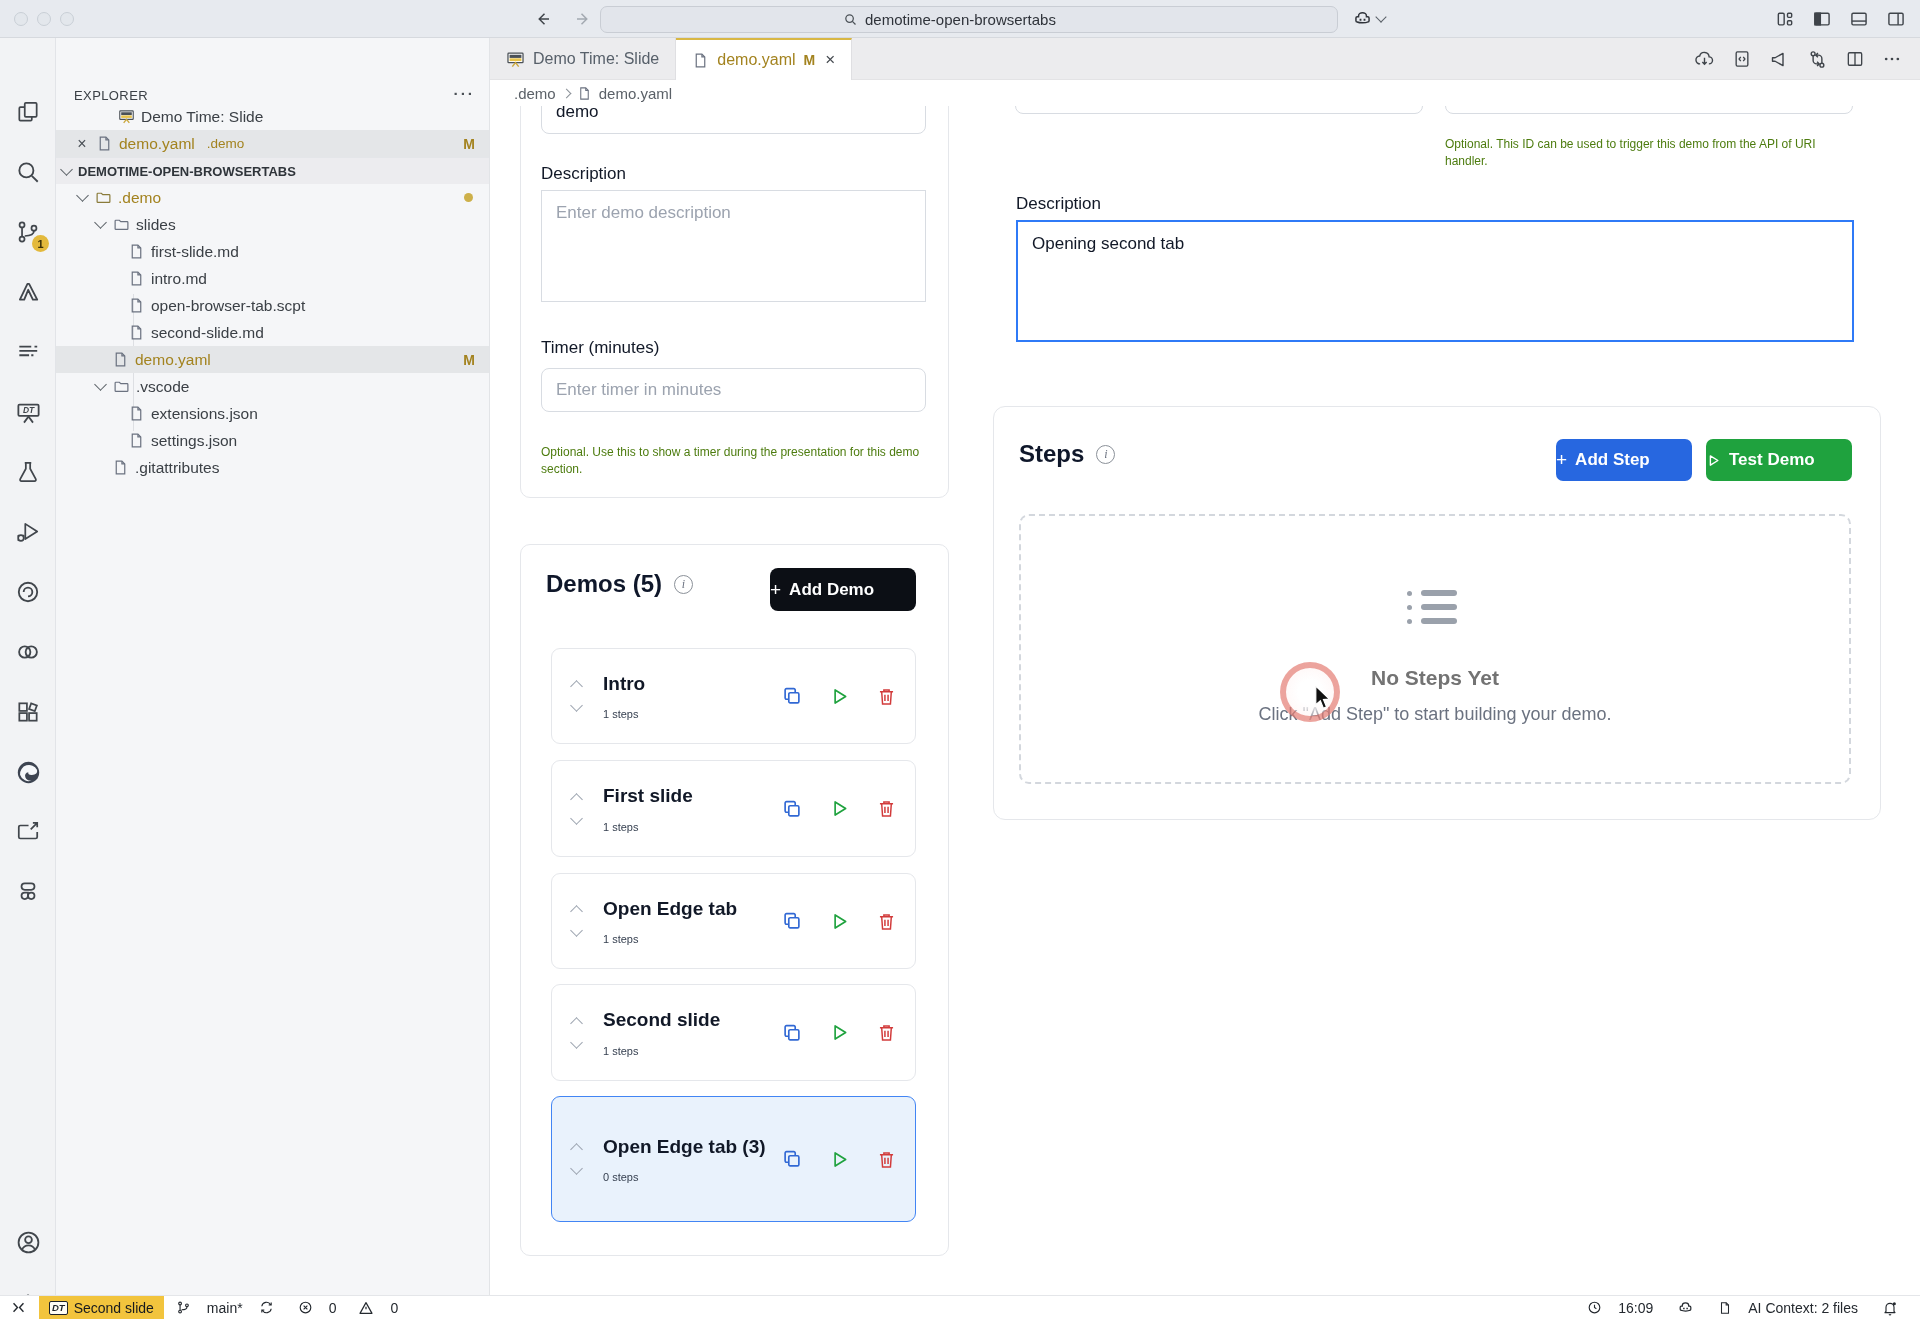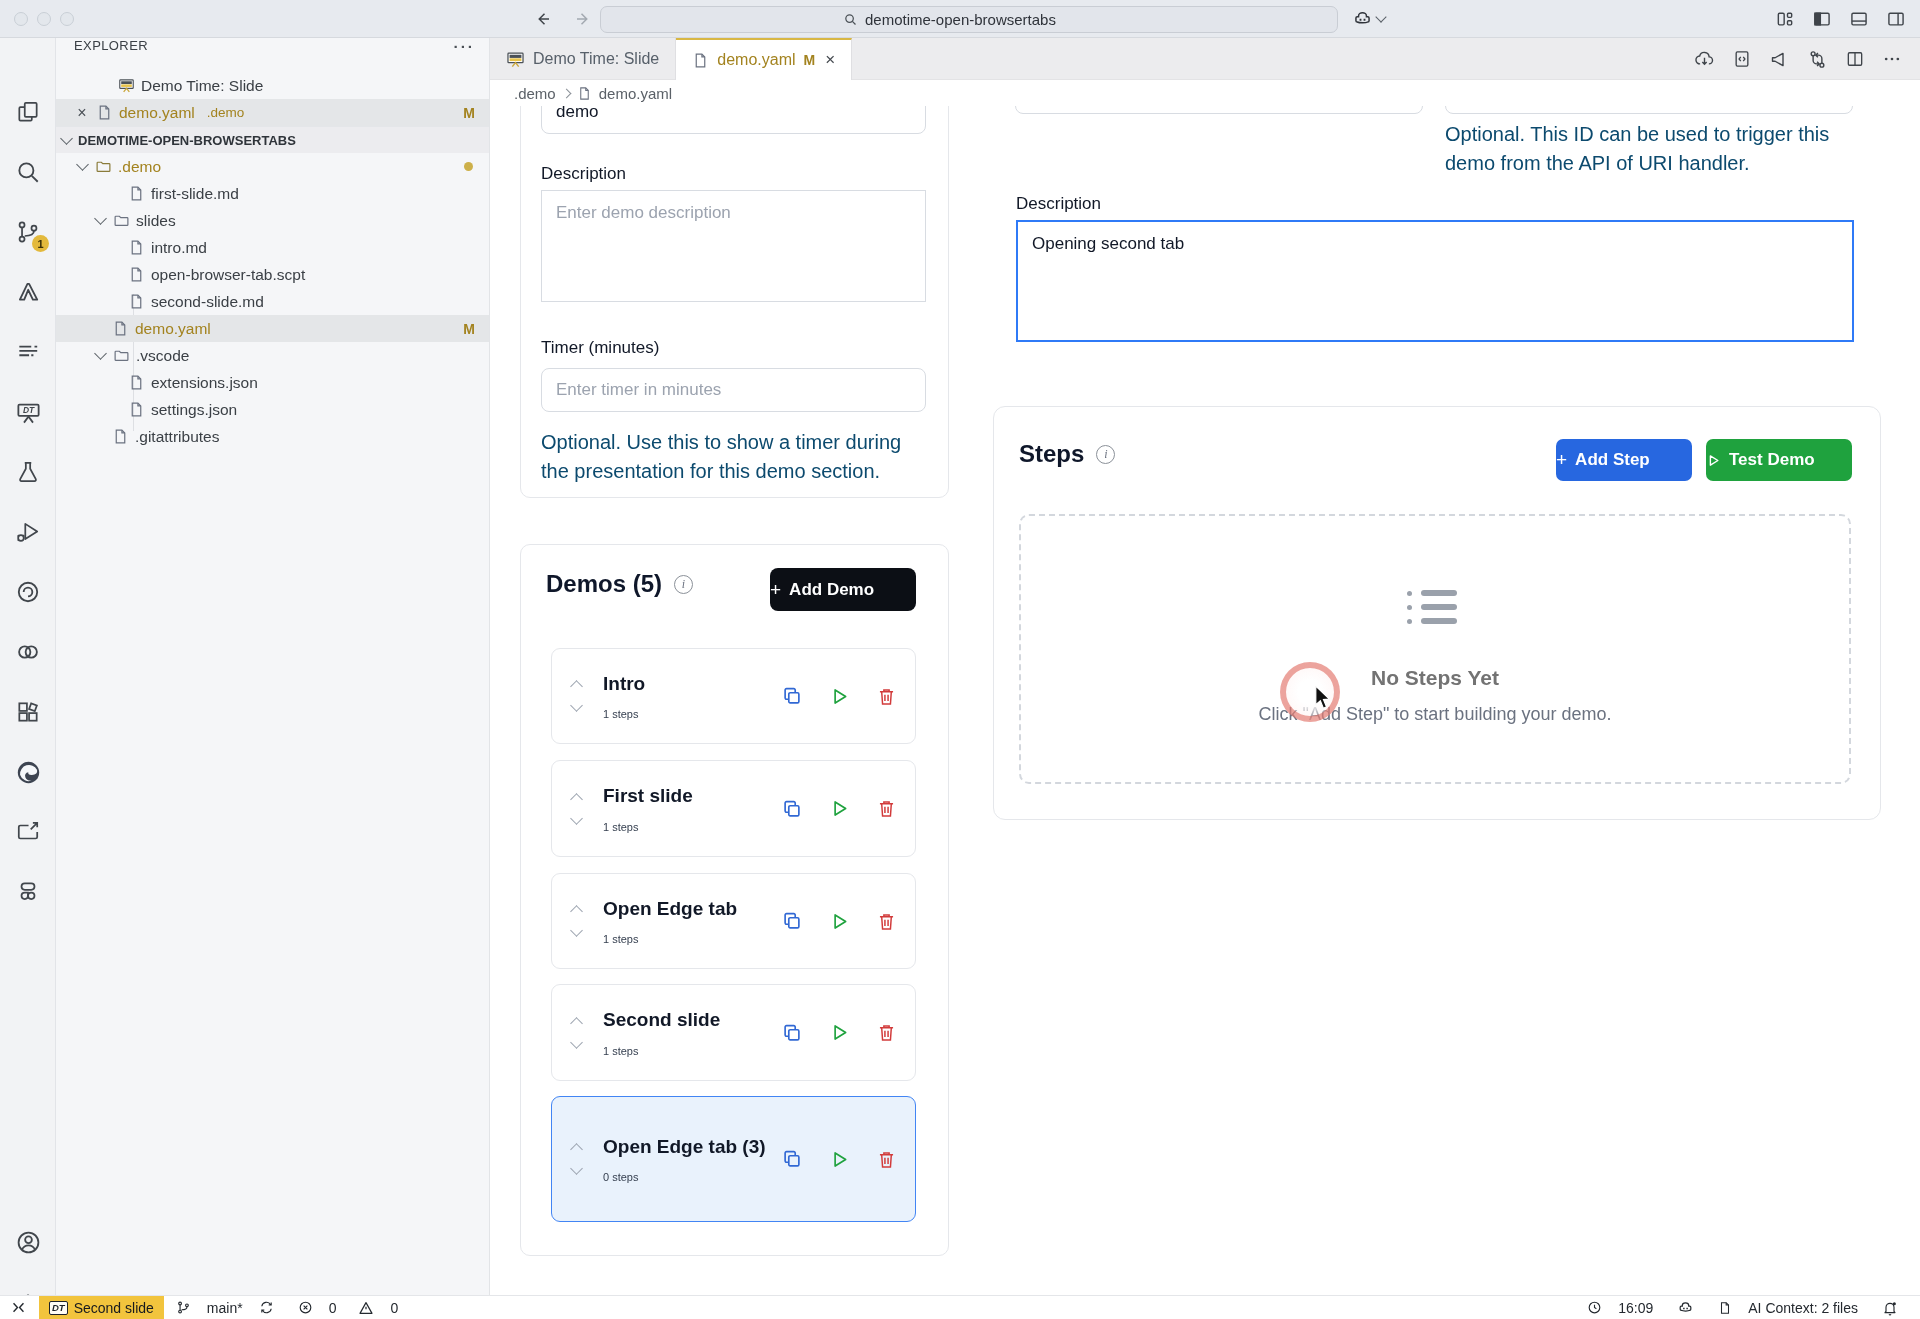--- a/index.html
+++ b/index.html
@@ -22,21 +22,21 @@
   .chev-down { width:8px; height:8px; border-right:1.5px solid #5a6069; border-bottom:1.5px solid #5a6069; transform:rotate(45deg); margin-top:-3px; }
 
   
   .activitybar { position:absolute; left:0; top:38px; width:56px; height:1257px; background:#f2f3f5; border-right:1px solid #e2e4e8; }
   .act-icon { position:absolute; left:14px; width:28px; height:28px; color:#41464c; display:flex; align-items:center; justify-content:center; }
   .badge { position:absolute; right:-7px; bottom:-6px; min-width:17px; height:17px; border-radius:9px; background:#e3b93c; color:#3a2f07; font-size:11px; font-weight:700; display:flex; align-items:center; justify-content:center; padding:0 4px; }
   .gear-uni { font-size:24px; line-height:1; color:#41464c; }
 
   
   .sidebar { position:absolute; left:56px; top:38px; width:434px; height:1257px; background:#f5f6f8; border-right:1px solid #e2e4e7; font-size:15.5px; }
-  .pane-header { height:34px; display:flex; align-items:flex-start; justify-content:space-between; padding:0 14px 0 18px; }
+  .pane-header { height:34px; display:flex; align-items:flex-end; justify-content:space-between; padding:0 14px 0 18px;margin-top:31px; }
   .pane-title { font-size:13px; color:#3b4046; letter-spacing:.4px; }
   .dots { color:#4b5157; letter-spacing:2px; font-weight:700; }
   .sec-header { height:27px; display:flex; align-items:center; gap:5px; padding-left:6px; font-weight:700; font-size:13px; color:#2f343a; background:#ececef; border-top:1px solid #e4e6e9; }
   .sec-header.plain { background:transparent; border-top:none; }
   .trow { height:27px; display:flex; align-items:center; gap:6px; position:relative; }
   .trow.sel { background:#e4e6e8; }
   .tlabel { color:#3b4046; white-space:nowrap; }
   .tlabel.gold, .detail.gold { color:#a3831f; }
   .detail { margin-left:6px; font-size:13.5px; color:#8d9199; }
   .m-badge { position:absolute; right:14px; color:#a3831f; font-weight:600; font-size:14px; }
@@ -57,21 +57,21 @@
   .breadcrumb { position:absolute; left:0; top:42px; width:1430px; height:26px; display:flex; align-items:center; gap:7px; padding-left:24px; font-size:15px; color:#5b6168; background:#fff; }
   .bc-sep { width:7px; height:7px; border-right:1.5px solid #8a9097; border-bottom:1.5px solid #8a9097; transform:rotate(-45deg); }
 
   .content { position:absolute; left:0; top:68px; width:1430px; height:1189px; overflow:hidden; background:#fff; }
   .card { position:absolute; background:#fff; border:1px solid #e5e7eb; border-radius:10px; }
   .field-label { position:absolute; font-size:17px; color:#111827; }
   .tinput { position:absolute; border:1px solid #d8dce2; border-radius:8px; background:#fff; font-family:"Liberation Sans",sans-serif; font-size:17px; color:#111827; padding:0 14px; outline:none; }
   .tinput::placeholder, .tarea::placeholder { color:#9ca3af; }
   .tarea { position:absolute; border:1px solid #d8dce2; border-radius:0; background:#fff; font-family:"Liberation Sans",sans-serif; font-size:17px; color:#111827; padding:12px 14px; resize:none; outline:none; }
   .tarea.focused { border:2px solid #2f7af7; }
-  .help { position:absolute; font-size:20px; color:#0c4a6e; line-height:1.45; }
+  .help { position:absolute; font-size:12px; color:#4d7c0f; line-height:1.45;margin-top:16px; }
   .h2 { position:absolute; font-size:24px; font-weight:700; color:#0f172a; display:flex; align-items:center; gap:12px; }
   .info-i { width:19px; height:19px; border:1.5px solid #818археб; border:1.5px solid #8b9199; border-radius:50%; color:#6b7280; font-size:12px; display:flex; align-items:center; justify-content:center; font-weight:400; }
   .info-i::after { content:"i"; font-style:italic; font-family:"Liberation Serif",serif; }
   .btn { position:absolute; border:none; border-radius:8px; color:#fff; font-family:"Liberation Sans",sans-serif; font-size:17px; font-weight:600; display:flex; align-items:center; gap:8px; cursor:pointer; }
   .btn .plus::before { content:"+"; font-size:19px; font-weight:400; }
   .btn-dark { background:#0c0f15; }
   .btn-blue { background:#2767e0; }
   .btn-green { background:#1fa23e; }
 
   .demo-item { position:absolute; left:61px; width:365px; border:1px solid #e5e7eb; border-radius:9px; background:#fff; display:flex; align-items:center; padding:0 18px 0 20px; }
@@ -313,37 +313,37 @@
     <div class="trow" style="padding-left:22px">
       <span class="tchev"></span>
       <span class="icon16">
           <svg width="17" height="17" viewBox="0 0 24 24" fill="none" stroke="#8a7b3a" stroke-width="1.7">
             <path d="M3 7 a1 1 0 0 1 1 -1 h5 l2 2 h9 a1 1 0 0 1 1 1 v9 a1 1 0 0 1 -1 1 H4 a1 1 0 0 1 -1 -1 Z"></path>
           </svg>
         </span>
       <span class="tlabel gold">.demo</span>
       <span class="mod-dot"></span>
     </div>
-    <div class="trow" style="padding-left:72px">
-      <span class="icon16">
-          <svg width="17" height="17" viewBox="0 0 24 24" fill="none" stroke="currentColor" stroke-width="1.7">
-            <path d="M6 3 H14 L18 7 V21 H6 Z"></path>
-            <path d="M14 3 V7 H18"></path>
-          </svg>
-        </span>
-      <span class="tlabel">first-slide.md</span>
-    </div>
     <div class="trow" style="padding-left:40px">
       <span class="tchev"></span>
       <span class="icon16">
           <svg width="17" height="17" viewBox="0 0 24 24" fill="none" stroke="currentColor" stroke-width="1.7">
             <path d="M3 7 a1 1 0 0 1 1 -1 h5 l2 2 h9 a1 1 0 0 1 1 1 v9 a1 1 0 0 1 -1 1 H4 a1 1 0 0 1 -1 -1 Z"></path>
           </svg>
         </span>
       <span class="tlabel">slides</span>
+    </div>
+    <div class="trow" style="padding-left:72px">
+      <span class="icon16">
+          <svg width="17" height="17" viewBox="0 0 24 24" fill="none" stroke="currentColor" stroke-width="1.7">
+            <path d="M6 3 H14 L18 7 V21 H6 Z"></path>
+            <path d="M14 3 V7 H18"></path>
+          </svg>
+        </span>
+      <span class="tlabel">first-slide.md</span>
     </div>
     <div class="trow" style="padding-left:72px">
       <span class="icon16">
           <svg width="17" height="17" viewBox="0 0 24 24" fill="none" stroke="currentColor" stroke-width="1.7">
             <path d="M6 3 H14 L18 7 V21 H6 Z"></path>
             <path d="M14 3 V7 H18"></path>
           </svg>
         </span>
       <span class="tlabel">intro.md</span>
     </div>

